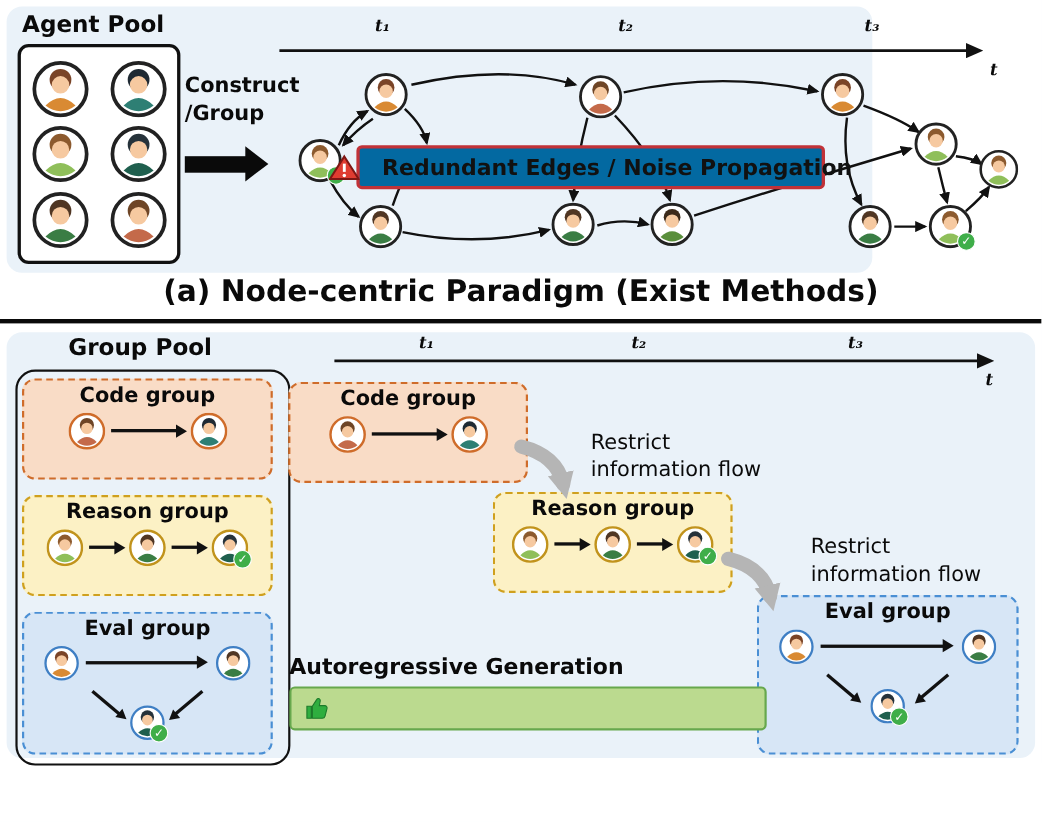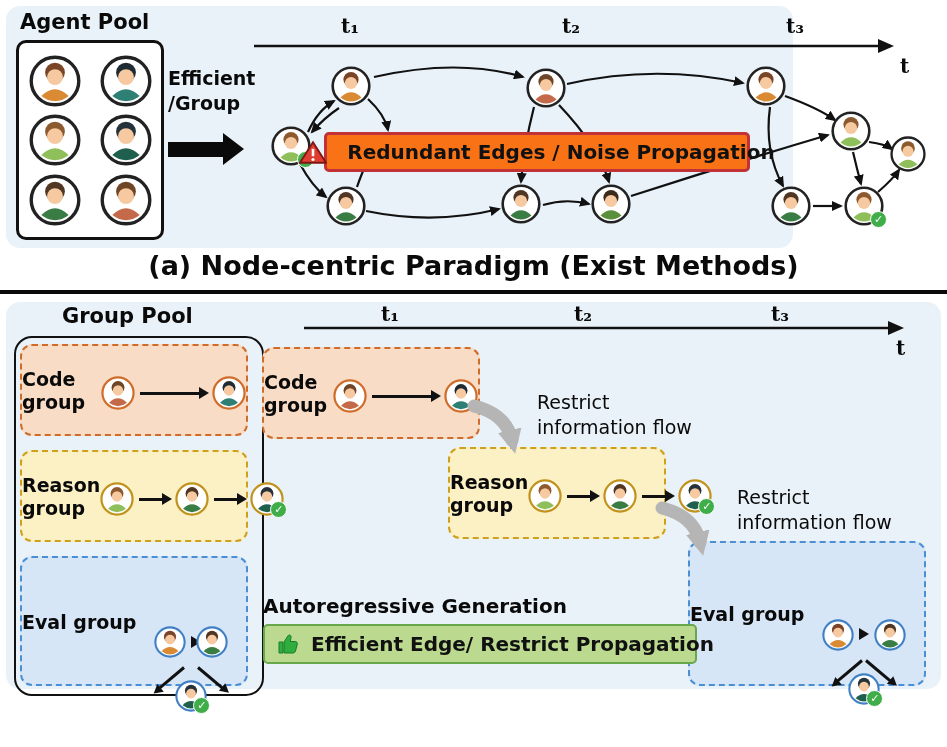--- a/index.html
+++ b/index.html
@@ -22,57 +22,57 @@
   .agent-pool-box{position:absolute;left:10px;top:34px;width:148px;height:200px;background:#fff;
     border:3px solid #111;border-radius:10px;display:grid;grid-template-columns:repeat(2,1fr);
     justify-items:center;align-content:space-evenly;z-index:5;box-sizing:border-box;padding:4px 0;}
 
   .construct{position:absolute;left:162px;top:60px;font-size:19px;font-weight:600;line-height:1.3;z-index:5;}
   .construct span{display:block;}
   .thick-arrow{position:absolute;left:162px;top:136px;width:56px;height:15px;background:#0a0a0a;z-index:5;}
   .thick-arrow::after{content:"";position:absolute;right:-20px;top:-9px;width:0;height:0;
     border-left:21px solid #0a0a0a;border-top:16.5px solid transparent;border-bottom:16.5px solid transparent;}
 
-  .tlabel{position:absolute;font-size:20px;font-weight:700;font-family:"DejaVu Serif",serif;z-index:5;}
+  .tlabel{position:absolute;font-size:15px;font-weight:700;font-style:italic;font-family:"DejaVu Serif",serif;z-index:5;}
 
   
   .avatar{position:relative;display:block;}
   .avatar svg{width:100%;height:100%;display:block;}
   .sz52{width:52px;height:52px;} .sz40{width:40px;height:40px;} .sz36{width:36px;height:36px;}
   .sz34{width:34px;height:34px;} .sz32{width:32px;height:32px;}
   .node{position:absolute;z-index:5;}
   .v1{--hair:#7a4427;--shirt:#d98a33;}
   .v2{--hair:#1f2a33;--shirt:#2e7f74;}
   .v3{--hair:#8c5a2e;--shirt:#8fbf5a;}
   .v4{--hair:#26323a;--shirt:#1f5f4e;}
   .v5{--hair:#503623;--shirt:#3a7d44;}
   .v6{--hair:#6e4526;--shirt:#c46a4a;}
   .v7{--hair:#3c2a1a;--shirt:#5a8f3c;}
   .ring-code{--ring:#cf6c2a;} .ring-reason{--ring:#c1931c;} .ring-eval{--ring:#3f7fc4;}
   .chk{position:absolute;right:-3px;bottom:-2px;width:15px;height:15px;background:#3fae49;color:#fff;
     border-radius:50%;font-size:11px;line-height:15px;text-align:center;border:1.5px solid #fff;
     font-style:normal;font-weight:700;}
 
   
-  .warning-box{position:absolute;left:318px;top:126px;width:426px;height:40px;background:#f97316;
+  .warning-box{position:absolute;left:318px;top:126px;width:426px;height:40px;background:#0369a1;
     border:3px solid #c13238;border-radius:5px;display:flex;align-items:center;justify-content:center;
     gap:20px;z-index:6;box-sizing:border-box;}
   .banner-text{font-size:20px;font-weight:600;color:#111;white-space:nowrap;}
   .icon-wrap{display:flex;align-items:center;}
 
   .green-box{position:absolute;left:257px;top:322px;width:434px;height:40px;background:#bbda8f;
     border:2.5px solid #67a84d;border-radius:5px;display:flex;align-items:center;gap:10px;
     padding-left:12px;box-sizing:border-box;z-index:5;}
 
   .autoreg{position:absolute;left:257px;top:292px;font-size:20px;font-weight:700;z-index:5;}
 
   
   .pool-outline{position:absolute;left:8px;top:34px;width:246px;height:356px;border:2.5px solid #111;
     border-radius:18px;z-index:2;}
-  .group{position:absolute;border-radius:12px;display:flex;flex-direction:row;align-items:center;
+  .group{position:absolute;border-radius:12px;display:flex;flex-direction:column;align-items:center;
     box-sizing:border-box;padding-top:2px;z-index:3;}
   .g-code{background:#f9dcc6;border:2.5px dashed #cf6c2a;}
   .g-reason{background:#fcf1c5;border:2.5px dashed #cfa01e;}
   .g-eval{background:#d7e6f6;border:2.5px dashed #4a8fd4;}
   .gtitle{font-size:19px;font-weight:600;line-height:1.2;}
   .grow{display:flex;align-items:center;margin-top:4px;}
   .harrow{height:3px;background:#111;position:relative;margin:0 12px 0 5px;}
   .harrow::after{content:"";position:absolute;right:-9px;top:-4.5px;width:0;height:0;
     border-left:10px solid #111;border-top:6px solid transparent;border-bottom:6px solid transparent;}
   .w24{width:24px;} .w60{width:60px;}
@@ -171,21 +171,21 @@
           </svg>
         </span>
       <span class="avatar sz52 v6">
           <svg viewBox="0 0 40 40">
             <use href="#bust"></use>
           </svg>
         </span>
     </div>
 
     <div class="construct">
-      <span>Efficient</span>
+      <span>Construct</span>
       <span>/Group</span>
     </div>
     <div class="thick-arrow"></div>
 
     <div class="tlabel" style="left:335px;top:8px;">t₁</div>
     <div class="tlabel" style="left:556px;top:8px;">t₂</div>
     <div class="tlabel" style="left:780px;top:8px;">t₃</div>
     <div class="tlabel" style="left:894px;top:48px;">t</div>
 
     <span class="avatar node sz40 v1" style="left:325px;top:60px;">
@@ -429,17 +429,16 @@
     </div>
 
     <div class="autoreg">Autoregressive Generation</div>
 
     <div class="green-box">
       <span class="icon-wrap">
         <svg width="24" height="24" viewBox="0 0 24 24">
           <path fill="#2fae3f" stroke="#1c7a2a" stroke-width="1" d="M2 10h4v11H2zM7 21h9c1.2 0 2.2-.8 2.5-2l1.8-7c.3-1.3-.7-2.5-2-2.5h-5l.8-4.2C14.3 4 13.5 3 12.4 3c-.6 0-1.1.3-1.4.8L7 10z"></path>
         </svg>
       </span>
-      <span class="banner-text">Efficient Edge/ Restrict Propagation</span>
     </div>
   </section>
 
 </div>
 
 </body></html>

